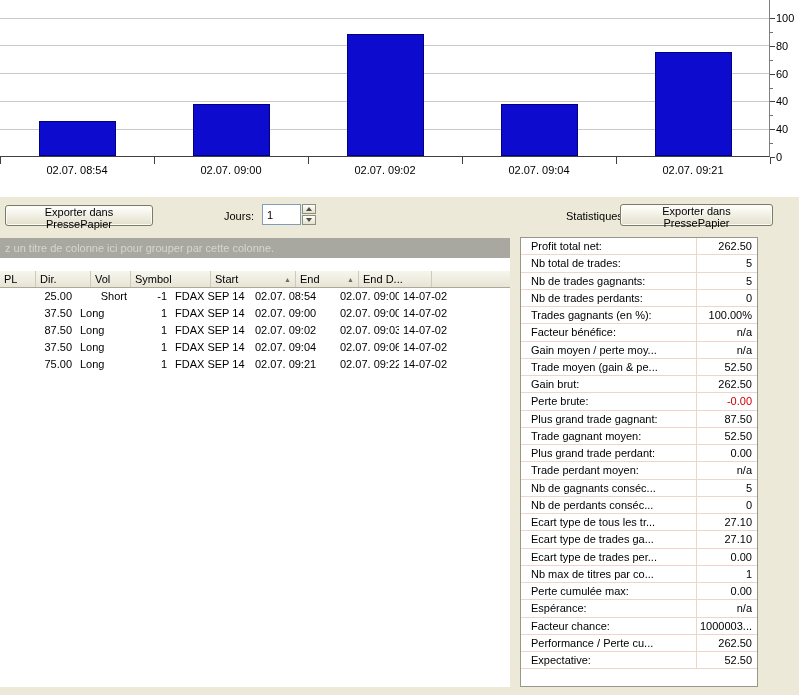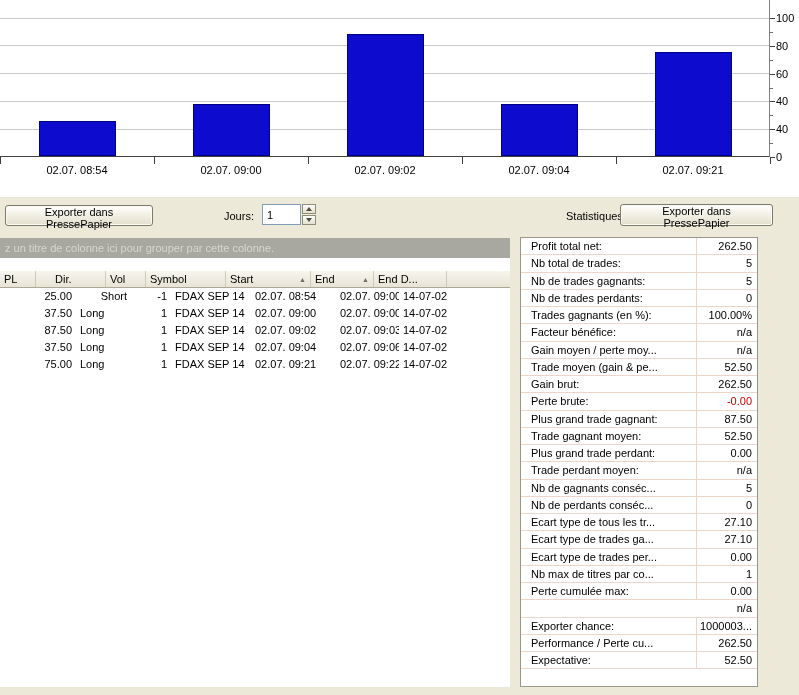--- a/index.html
+++ b/index.html
@@ -133,21 +133,21 @@
 </span>
 <span class="label stats-caption">Statistiques:</span>
 <button class="xp-btn btn-right">Exporter dans PressePapier</button>
 
 <div class="left-panel">
   <div class="group-bar">z un titre de colonne ici pour grouper par cette colonne.</div>
   <div class="trades-header">
       <div class="hcell" style="width: 36px;">
         <span>PL</span>
       </div>
-      <div class="hcell" style="width: 55px; margin-left: 15px;">
+      <div class="hcell" style="width: 55px;">
         <span>Dir.</span>
       </div>
       <div class="hcell" style="width: 40px;">
         <span>Vol</span>
       </div>
       <div class="hcell" style="width: 80px;">
         <span>Symbol</span>
       </div>
       <div class="hcell" style="width: 85px;">
         <span>Start</span>
@@ -291,24 +291,25 @@
       </div>
       <div class="srow">
         <div class="sitem">Nb max de titres par co...</div>
         <div class="svalue">1</div>
       </div>
       <div class="srow">
         <div class="sitem">Perte cumulée max:</div>
         <div class="svalue">0.00</div>
       </div>
       <div class="srow">
+        <div class="sitem">Espérance:</div>
         <div class="svalue">n/a</div>
       </div>
       <div class="srow">
-        <div class="sitem">Exporter chance:</div>
+        <div class="sitem">Facteur chance:</div>
         <div class="svalue">1000003...</div>
       </div>
       <div class="srow">
         <div class="sitem">Performance / Perte cu...</div>
         <div class="svalue">262.50</div>
       </div>
       <div class="srow">
         <div class="sitem">Expectative:</div>
         <div class="svalue">52.50</div>
       </div>

